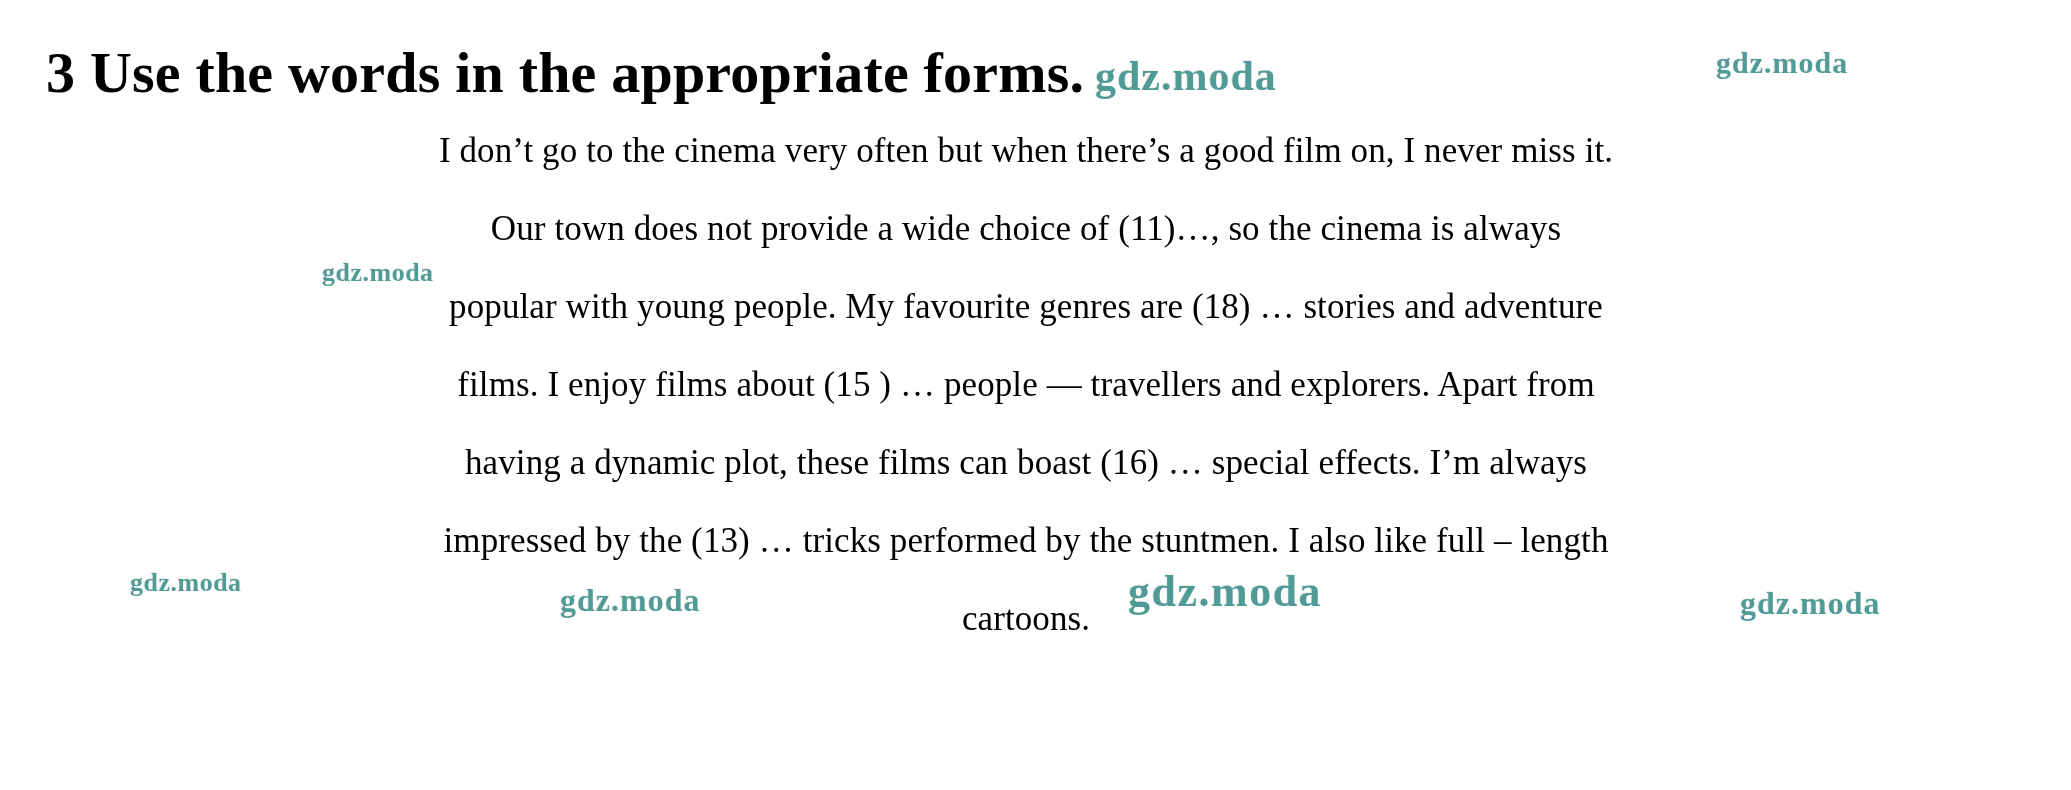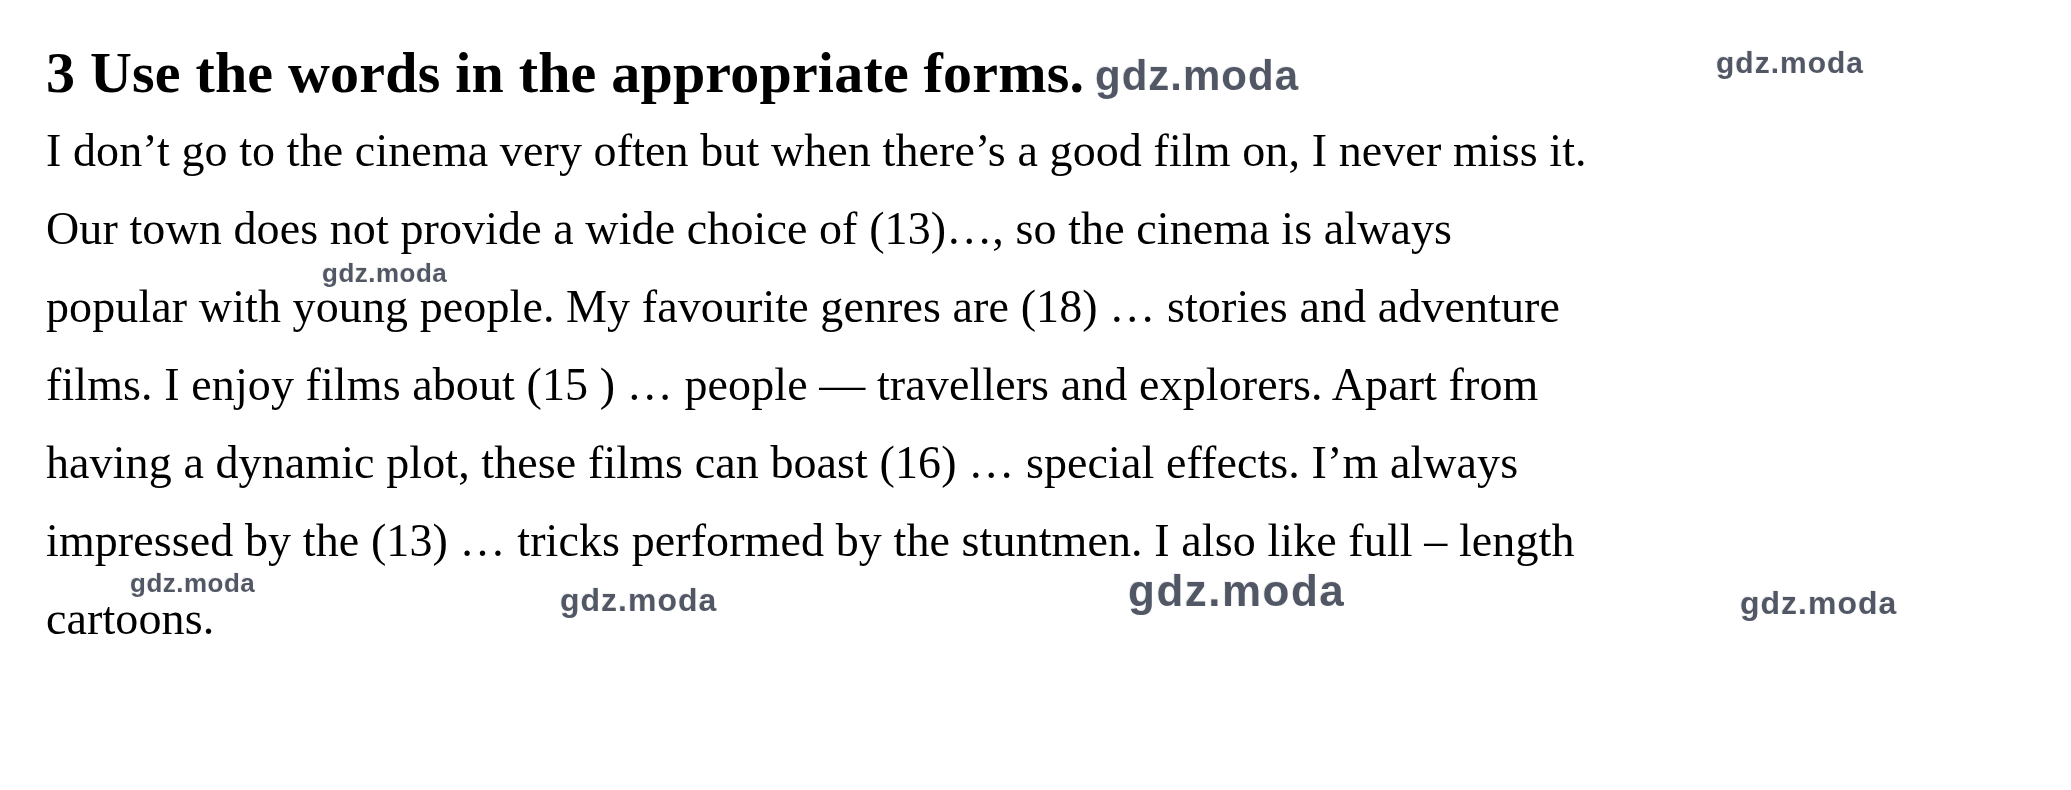--- a/index.html
+++ b/index.html
@@ -29,34 +29,35 @@
   .exercise-heading {
     font-family: "Liberation Serif", serif;
     font-weight: bold;
     font-size: 58px;
     line-height: 78px;
     letter-spacing: 0.2px;
     white-space: nowrap;
   }
   .body-text {
     font-family: "Liberation Serif", serif;
-    font-size: 46px;
+    font-size: 35px;
     line-height: 78px;
     letter-spacing: 0.1px;
     width: 1960px;
+    text-align: center;
   }
   .body-text .line {
     white-space: nowrap;
   }
   
   .wm {
     position: absolute;
-    font-family: Liberation Sans, sans-serif;
+    font-family: Liberation Serif, serif;
     font-weight: bold;
-    color: #0f172a;
+    color: #0f766e;
     opacity: 0.72;
     text-shadow: 1px 1px 0 #ffffff, -1px -1px 0 #e8e8e8;
     pointer-events: none;
     white-space: nowrap;
     user-select: none;
   }
   .wm-1 { left: 1095px; top: 52px;  font-size: 42px; letter-spacing: 1px; }
   .wm-2 { left: 1716px; top: 46px;  font-size: 30px; letter-spacing: 1px; }
   .wm-3 { left: 322px;  top: 258px; font-size: 26px; letter-spacing: 0.5px; }
   .wm-4 { left: 130px;  top: 568px; font-size: 26px; letter-spacing: 0.5px; }
@@ -68,21 +69,21 @@
 <body>
 
 <div class="page">
 
   <div class="content">
 
     <div class="exercise-heading">3 Use the words in the appropriate forms.</div>
 
     <div class="body-text">
       <div class="line">I don’t go to the cinema very often but when there’s a good film on, I never miss it.</div>
-      <div class="line">Our town does not provide a wide choice of (13)…, so the cinema is always</div>
+      <div class="line">Our town does not provide a wide choice of (11)…, so the cinema is always</div>
       <div class="line">popular with young people. My favourite genres are (18) … stories and adventure</div>
       <div class="line">films. I enjoy films about (15 ) … people — travellers and explorers. Apart from</div>
       <div class="line">having a dynamic plot, these films can boast (16) … special effects. I’m always</div>
       <div class="line">impressed by the (13) … tricks performed by the stuntmen. I also like full – length</div>
       <div class="line">cartoons.</div>
     </div>
 
   </div>
 
   <div class="wm wm-1">gdz.moda</div>

